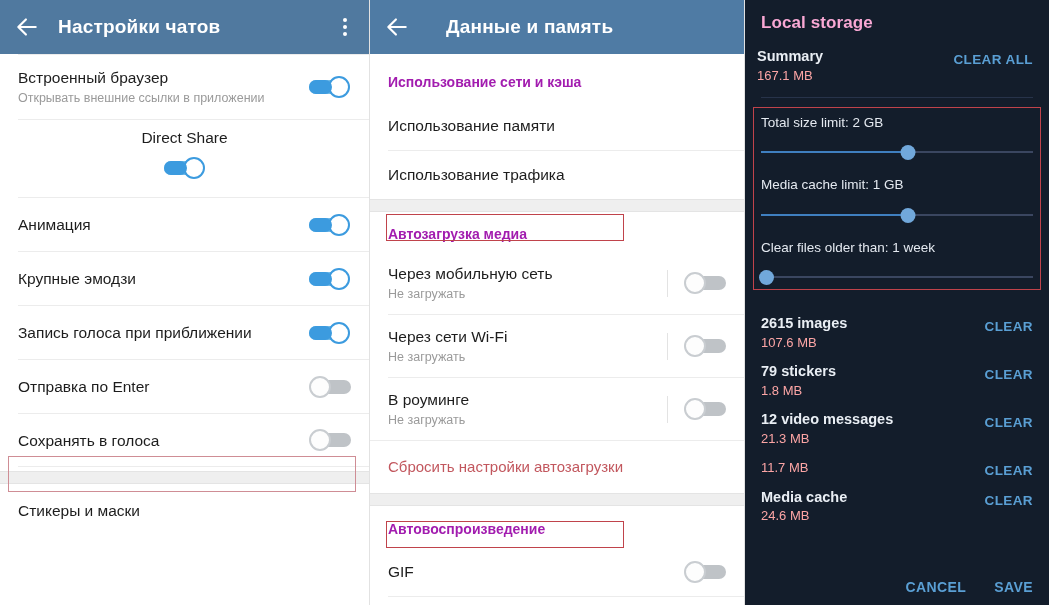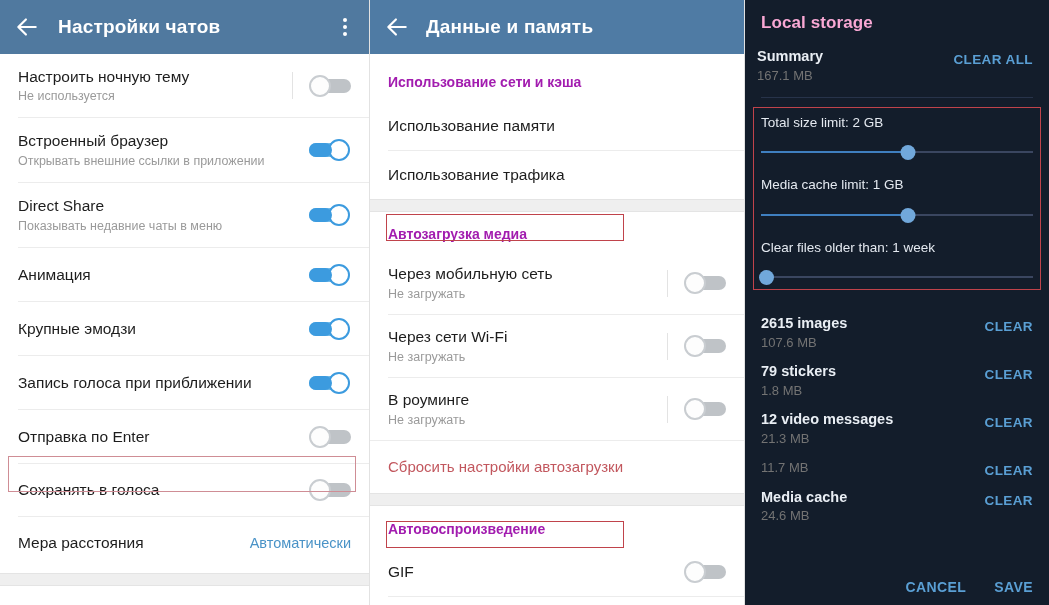--- a/index.html
+++ b/index.html
@@ -23,21 +23,21 @@
     display: flex; align-items: center; padding: 0 14px;
     color: #fff;
   }
   .appbar-mid { height: 54px; background: #4f7ba4; }
   .back-icon { width: 26px; height: 26px; flex: 0 0 26px; }
   .back-icon svg { display: block; }
   .appbar-title {
     font-size: 19px; font-weight: 700; letter-spacing: .2px;
     margin-left: 18px; white-space: nowrap;
   }
-  .appbar-mid .appbar-title { margin-left: 16px; }
+  .appbar-mid .appbar-title { margin-left: 36px; }
   .overflow-icon {
     margin-left: auto; width: 20px; height: 24px;
     display: flex; flex-direction: column; align-items: center;
     justify-content: center; gap: 3px;
   }
   .overflow-icon i { width: 4px; height: 4px; border-radius: 50%; background: #fff; display: block; }
 
   
   .rows { position: relative; }
   .row {
@@ -89,21 +89,21 @@
   .rp-title {
     color: #f9a8d4; font-size: 17px; font-weight: 700;
     padding: 13px 16px 0 16px; letter-spacing: .1px;
   }
   .rp-summary {
     display: flex; align-items: flex-start;
     padding: 14px 16px 0 12px;
   }
   .rp-sum-left { flex: 1 1 auto; }
   .rp-name { color: #e9eef4; font-size: 14.5px; font-weight: 700; line-height: 1.3; }
-  .rp-size { color: #737373; font-size: 13px; margin-top: 2px; line-height: 1.3; }
+  .rp-size { color: #fca5a5; font-size: 13px; margin-top: 2px; line-height: 1.3; }
   .rp-action { color: #5a9fd4; font-size: 13.5px; font-weight: 700; letter-spacing: .4px; white-space: nowrap; padding-top: 5px; }
   .rp-divider { height: 1px; background: #27334a; margin: 12px 16px 0 16px; }
 
   .slider-block { padding: 13px 16px 0 16px; }
   .slider-label { color: #e4e9f0; font-size: 13.5px; line-height: 1.3; }
   .slider { position: relative; height: 18px; margin-top: 12px; }
   .slider .rail {
     position: absolute; top: 8px; left: 0; right: 0; height: 2px; background: #3a4660;
   }
   .slider .fill { position: absolute; top: 8px; left: 0; height: 2px; background: #3f7fc0; }
@@ -137,49 +137,37 @@
       <div class="appbar-title">Настройки чатов</div>
       <div class="overflow-icon">
           <i></i>
           <i></i>
           <i></i>
         </div>
     </div>
 
     <div class="rows">
 
-      <div class="row" style="min-height:63px;">
-        <div class="row-texts">
-          <div class="row-title">Настроить ночную тему</div>
-          <div class="row-sub">Не используется</div>
-        </div>
-        <div class="tg-div"></div>
-        <div class="sw off">
-            <div class="track"></div>
-            <div class="knob"></div>
-          </div>
-      </div>
       <div class="sep"></div>
 
       <div class="row" style="min-height:64px;">
         <div class="row-texts">
           <div class="row-title">Встроенный браузер</div>
           <div class="row-sub">Открывать внешние ссылки в приложении</div>
         </div>
         <div class="sw on">
             <div class="track"></div>
             <div class="knob"></div>
           </div>
       </div>
       <div class="sep"></div>
 
-      <div class="row" style="min-height:64px;">
+      <div class="row" style="min-height:64px;flex-direction:column;">
         <div class="row-texts">
           <div class="row-title">Direct Share</div>
-          <div class="row-sub">Показывать недавние чаты в меню</div>
         </div>
         <div class="sw on">
             <div class="track"></div>
             <div class="knob"></div>
           </div>
       </div>
       <div class="sep"></div>
 
       <div class="row" style="min-height:53px;">
         <div class="row-texts">
@@ -229,26 +217,20 @@
         <div class="row-texts">
           <div class="row-title">Сохранять в голоса</div>
         </div>
         <div class="sw off">
             <div class="track"></div>
             <div class="knob"></div>
           </div>
       </div>
       <div class="sep"></div>
 
-      <div class="row" style="min-height:52px;">
-        <div class="row-texts">
-          <div class="row-title">Мера расстояния</div>
-        </div>
-        <div class="row-value">Автоматически</div>
-      </div>
 
       <div class="band" style="margin-top:4px;"></div>
 
       <div class="row" style="min-height:52px;">
         <div class="row-texts">
           <div class="row-title">Стикеры и маски</div>
         </div>
       </div>
 
     </div>

